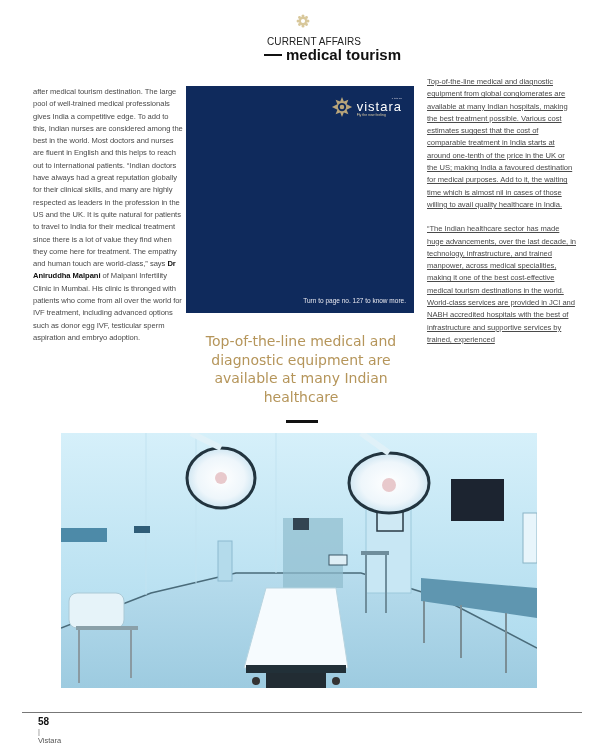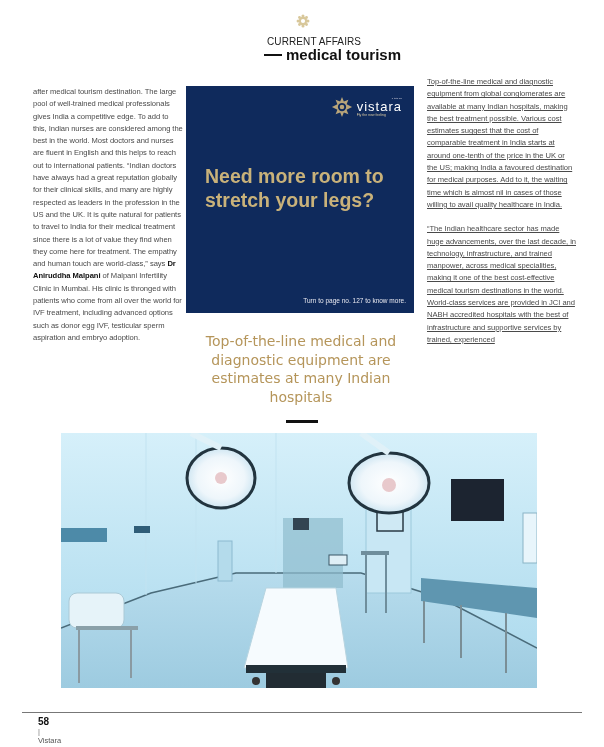--- a/index.html
+++ b/index.html
@@ -77,25 +77,24 @@
       </g>
       <circle cx="12" cy="12" r="4.5" fill="#0f2a5c"></circle>
       <circle cx="12" cy="12" r="2.5" fill="#b9a57a"></circle>
     </svg>
     <div class="brand">
       <span class="tiny">a tata sia</span>
       <span class="name">vistara</span>
       <span class="tag">Fly the new feeling</span>
     </div>
   </div>
-  <div class="headline">Need more room to stretch your legs?</div>
   <div class="cta">Turn to page no. 127 to know more.</div>
 </div>
 
-<div class="pullquote">Top-of-the-line medical and diagnostic equipment are estimates at many Indian hospitals</div>
+<div class="pullquote">Top-of-the-line medical and diagnostic equipment are available at many Indian healthcare</div>
 <div class="pq-rule"></div>
 
 <div class="col col-right">
   <p>Top-of-the-line medical and diagnostic equipment from global conglomerates are available at many Indian hospitals, making the best treatment possible. Various cost estimates suggest that the cost of comparable treatment in India starts at around one-tenth of the price in the UK or the US; making India a favoured destination for medical purposes. Add to it, the waiting time which is almost nil in cases of those willing to avail quality healthcare in India.</p>
   <p>“The Indian healthcare sector has made huge advancements, over the last decade, in technology, infrastructure, and trained manpower, across medical specialities, making it one of the best cost-effective medical tourism destinations in the world. World-class services are provided in JCI and NABH accredited hospitals with the best of infrastructure and supportive services by trained, experienced</p>
 </div>
 
 <div class="photo">
   <svg width="476" height="255" viewBox="0 0 476 255">
     <defs>

